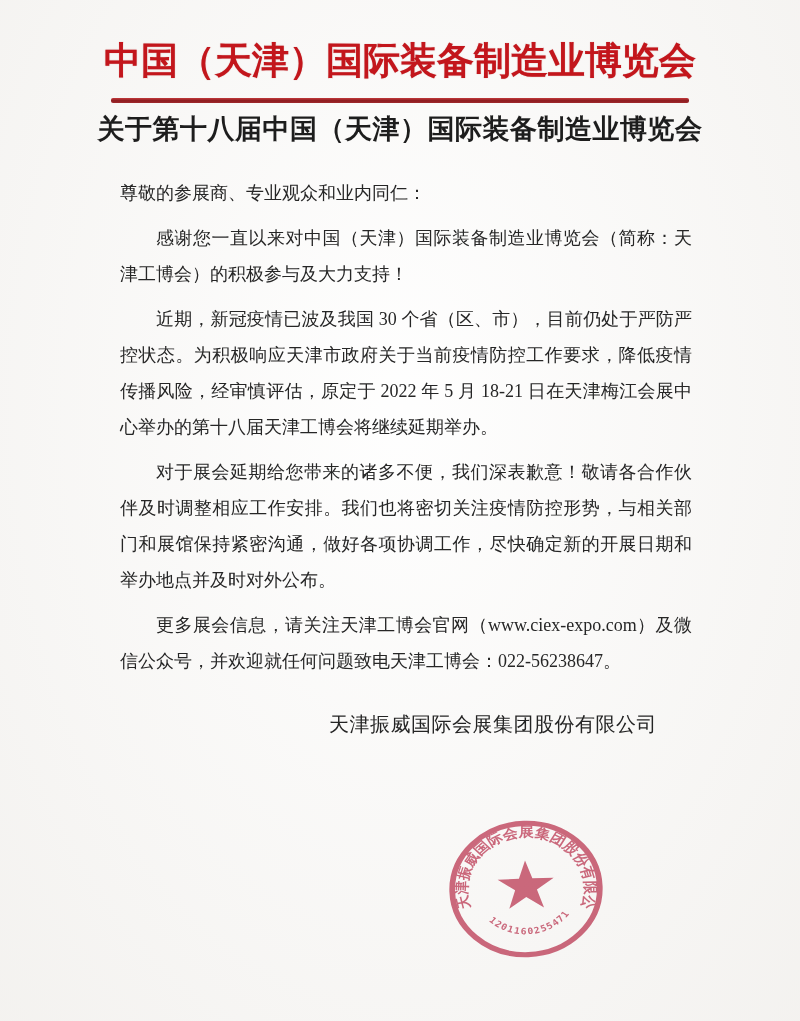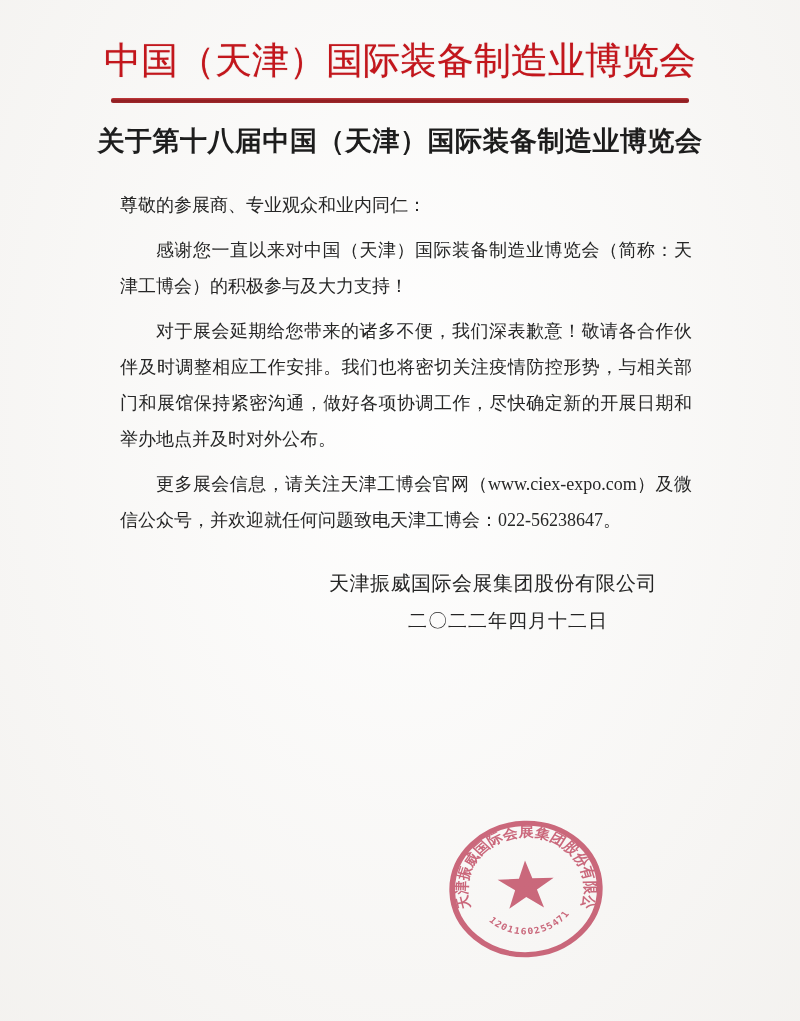--- a/index.html
+++ b/index.html
@@ -20,42 +20,42 @@
       radial-gradient(ellipse at 50% 40%, rgba(255,255,255,.9), rgba(238,236,233,.55)),
       var(--paper);
     overflow:hidden;
     font-family:"Liberation Serif","DejaVu Serif",serif;
     color:var(--text-color);
   }
   .masthead{
     padding-top:36px;
     text-align:center;
     font-family:"Liberation Sans","DejaVu Sans",sans-serif;
-    font-weight:normal;
+    font-weight:bold;
     font-size:37px;
     line-height:1.35;
     color:var(--header-red);
     letter-spacing:0px;
     text-shadow:0 0 1px rgba(160,20,20,.45);
   }
   .masthead-rule{
     width:578px;
     height:5px;
     margin:12px auto 0 auto;
     background:linear-gradient(180deg,#c23a3c 0%, #8c1b1f 55%, #a02a2e 100%);
     border-radius:2px;
   }
   .doc-title{
     text-align:center;
     font-weight:bold;
     font-size:27px;
     color:#1d1d1d;
     letter-spacing:.5px;
   }
-  .doc-title.line1{margin-top:20px;}
+  .doc-title.line1{margin-top:8px;}
   .doc-title.line2{margin-top:22px;}
   .body-text{
     margin-top:28px;
     padding:0 108px 0 120px;
     font-size:18px;
     line-height:36px;
     text-align:justify;
     color:#262626;
   }
   .body-text p{margin:0;}
@@ -103,27 +103,27 @@
   <h1 class="masthead">中国（天津）国际装备制造业博览会</h1>
 
   <div class="masthead-rule"></div>
 
   <h2 class="doc-title line1">关于第十八届中国（天津）国际装备制造业博览会</h2>
 
 
   <div class="body-text">
     <p class="salutation">尊敬的参展商、专业观众和业内同仁：</p>
     <p class="para">感谢您一直以来对中国（天津）国际装备制造业博览会（简称：天津工博会）的积极参与及大力支持！</p>
+    <p class="para">近期，新冠疫情已波及我国 30 个省（区、市），目前仍处于严防严控状态。为积极响应天津市政府关于当前疫情防控工作要求，降低疫情传播风险，经审慎评估，原定于 2022 年 5 月 18-21 日在天津梅江会展中心举办的第十八届天津工博会将继续延期举办。</p>
     <p class="para">对于展会延期给您带来的诸多不便，我们深表歉意！敬请各合作伙伴及时调整相应工作安排。我们也将密切关注疫情防控形势，与相关部门和展馆保持紧密沟通，做好各项协调工作，尽快确定新的开展日期和举办地点并及时对外公布。</p>
     <p class="para">更多展会信息，请关注天津工博会官网（www.ciex-expo.com）及微信公众号，并欢迎就任何问题致电天津工博会：022-56238647。</p>
   </div>
 
   <div class="signature-block">
     <p class="signature-company">天津振威国际会展集团股份有限公司</p>
-    <p class="signature-date">二〇二二年四月十二日</p>
   </div>
 
   <svg class="seal" viewBox="0 0 200 200" preserveAspectRatio="none" aria-hidden="true">
     <defs>
       <path id="seal-arc-top" d="M 32.3 124.6 A 72 72 0 1 1 167.7 124.6" fill="none"></path>
       <path id="seal-arc-bottom" d="M 48 136 A 65 65 0 0 0 152 136" fill="none"></path>
     </defs>
     <circle class="seal-ring" cx="100" cy="100" r="90"></circle>
     <path class="seal-star" d="M100,61 L108.2,85.7 L134.2,85.9 L113.3,101.3 L121.2,126.1 L100,111
              L78.8,126.1 L86.7,101.3 L65.8,85.9 L91.8,85.7 Z"></path>

